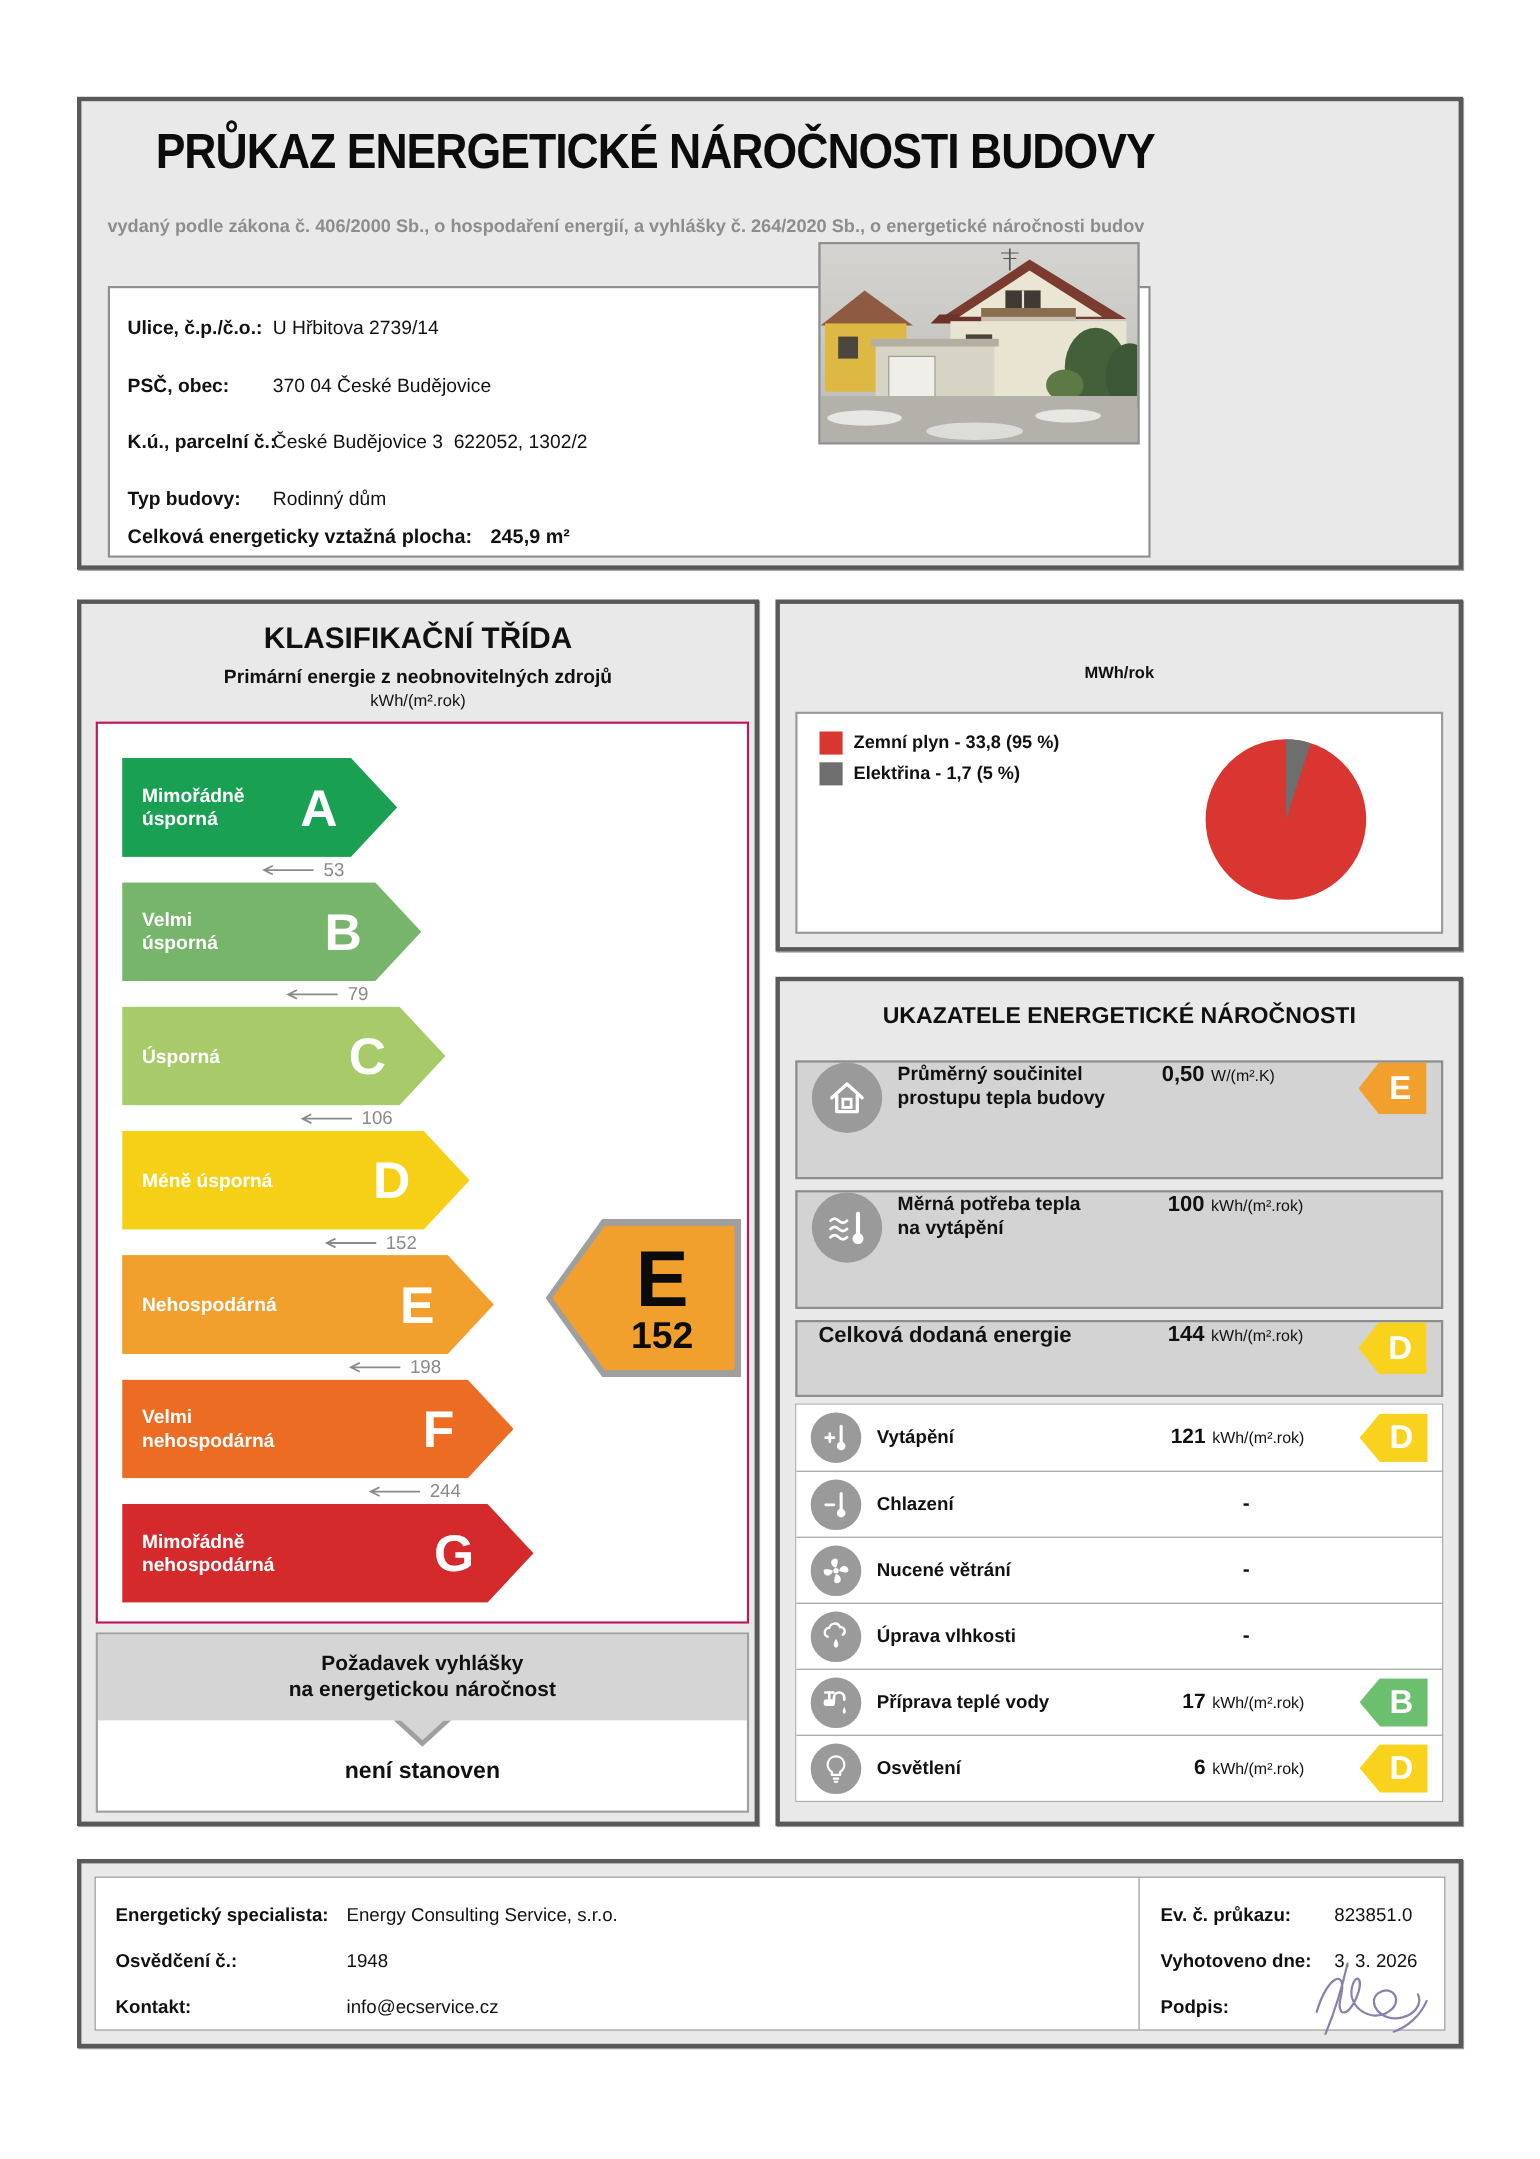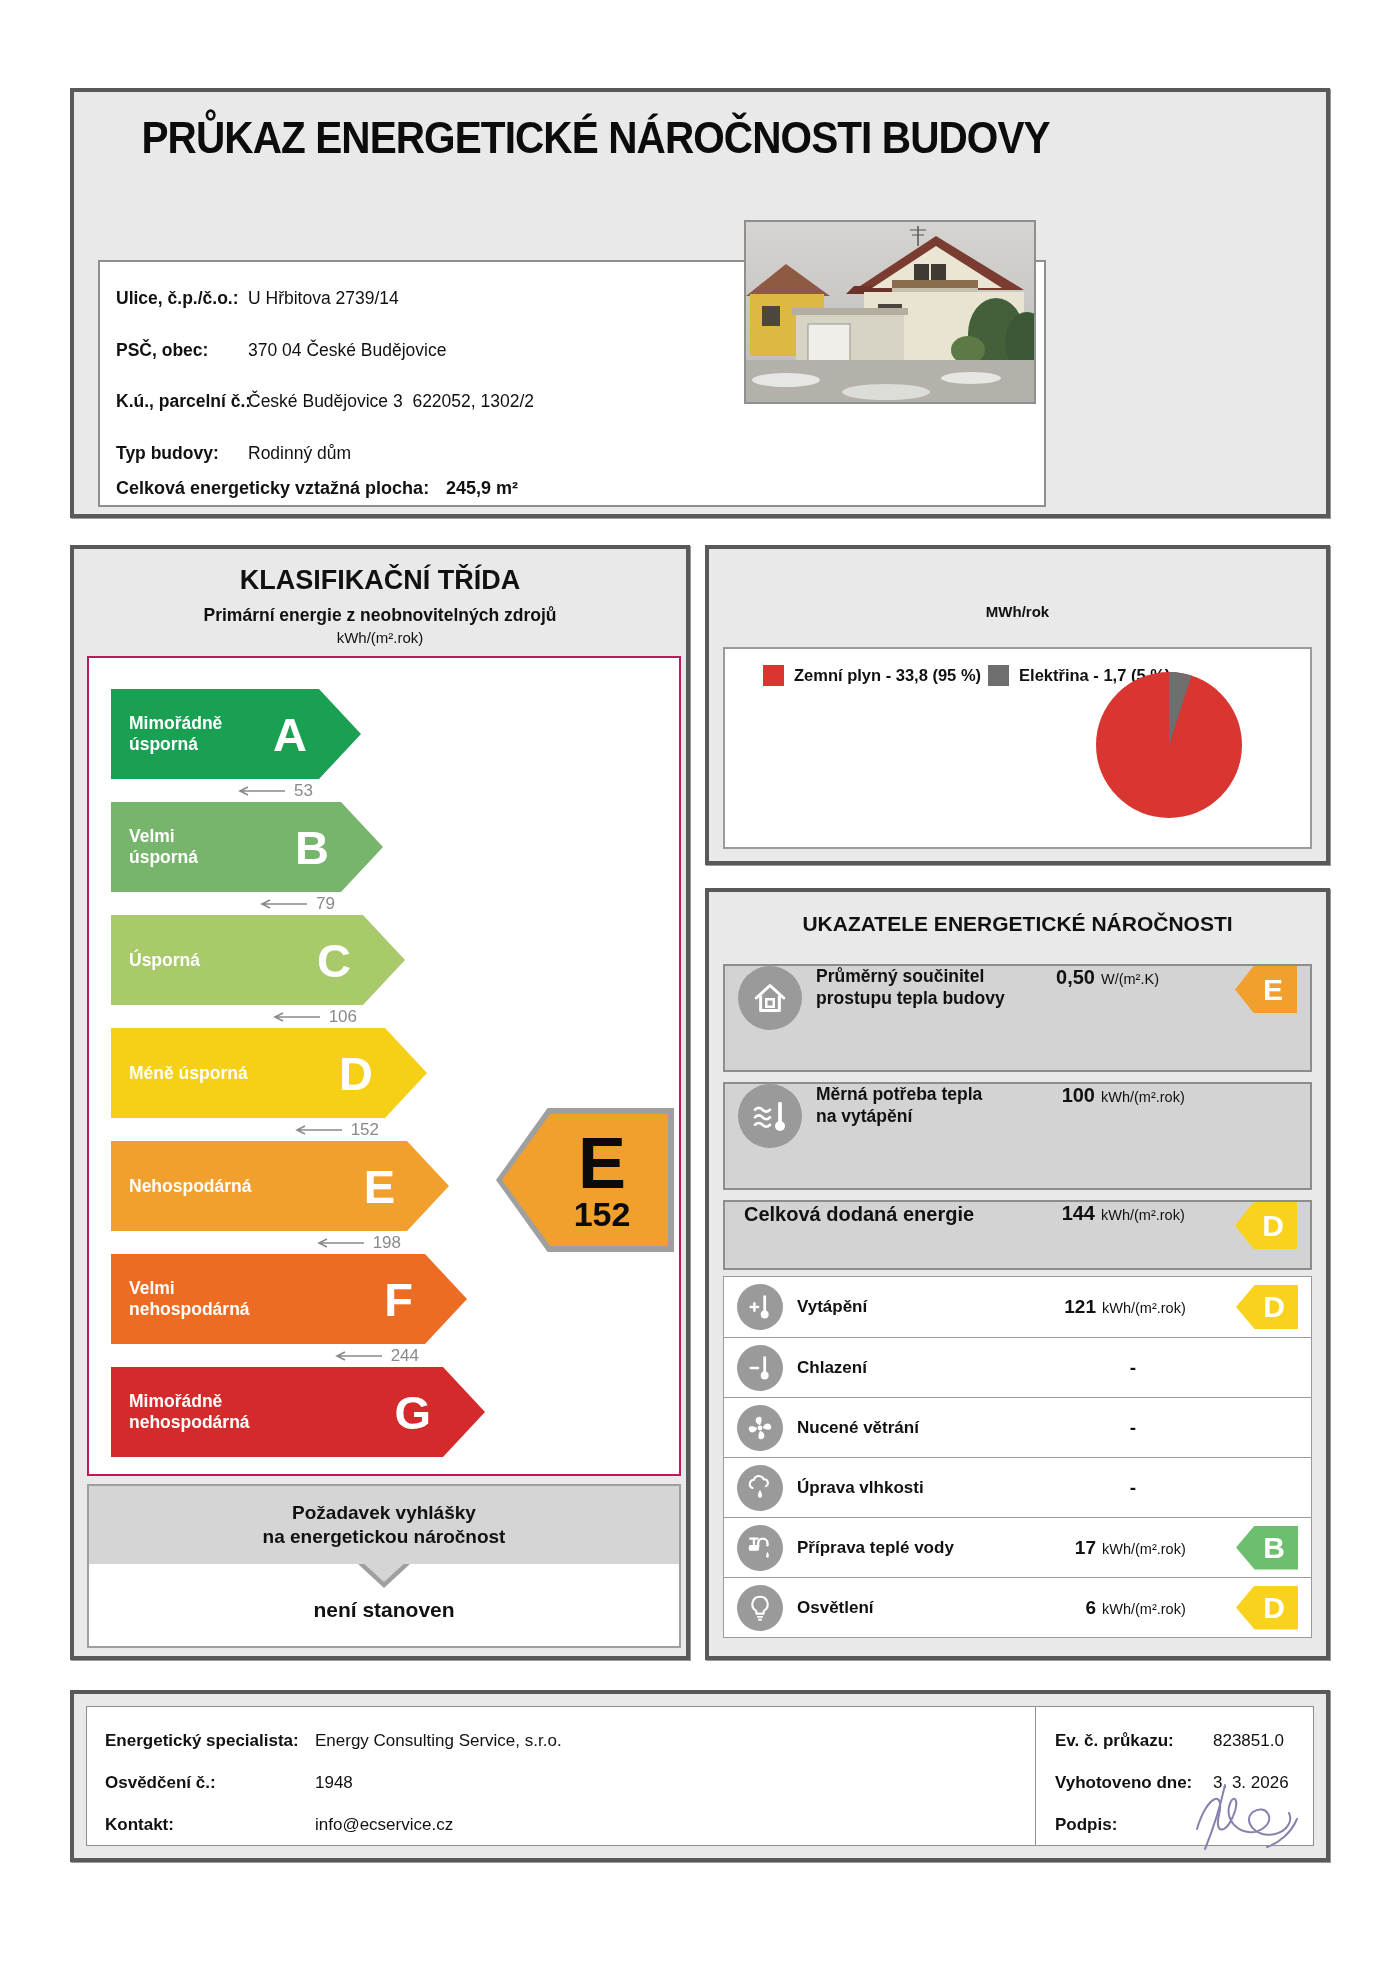--- a/index.html
+++ b/index.html
@@ -92,21 +92,21 @@
   .req-head::after  { top:calc(100% - 3px); border-width:21px 23px 0 23px; border-color:#d5d5d5 transparent transparent transparent; }
   .req-result { margin-top:34px; text-align:center; font-size:21px; font-weight:bold; }
   
   #split-panel { left:705px; top:545px; width:625px; height:320px; }
   .sp-title { position:absolute; top:22px; width:100%; text-align:center; font-size:21px; font-weight:bold; }
   .sp-unit  { position:absolute; top:54px; width:100%; text-align:center; font-size:15px; font-weight:bold; }
   .sp-box {
     position:absolute; left:14px; top:98px; width:589px; height:202px;
     background:#fff; border:2px solid #9a9a9a;
   }
-  .legend { position:absolute; left:38px; top:16px; display:flex; gap:7px; }
+  .legend { position:absolute; left:20px; top:16px; display:flex; flex-direction:column; gap:7px; }
   .legend-item { display:flex; align-items:center; gap:10px; }
   .legend-swatch { width:21px; height:21px; flex:0 0 auto; }
   .legend-label { font-size:16.5px; font-weight:bold; white-space:nowrap; }
   .pie-wrap { position:absolute; left:360px; top:8px; }
   
   #indicators-panel { left:705px; top:888px; width:625px; height:772px; }
   .ip-title { position:absolute; top:20px; width:100%; text-align:center; font-size:21px; font-weight:bold; }
   .irow {
     position:absolute; left:14px; width:589px;
     display:flex; gap:14px; padding:0 13px;
@@ -150,20 +150,21 @@
   .foot-row { position:absolute; font-size:17px; white-space:nowrap; }
   .foot-row .lbl { font-weight:bold; }
   .foot-row .val { position:absolute; white-space:nowrap; font-weight:normal; }
   .sig { position:absolute; left:1080px; top:70px; }
 </style>
 </head>
 <body>
 
 <div class="panel" id="header-box">
   <div class="main-title">PRŮKAZ ENERGETICKÉ NÁROČNOSTI BUDOVY</div>
+  <div class="main-subtitle">vydaný podle zákona č. 406/2000 Sb., o hospodaření energií, a vyhlášky č. 264/2020 Sb., o energetické náročnosti budov</div>
 
   <div class="addr-box">
     <div class="addr-row" style="top:26px;">
       <span class="lbl">Ulice, č.p./č.o.:</span>
       <span class="val">U Hřbitova 2739/14</span>
     </div>
     <div class="addr-row" style="top:78px;">
       <span class="lbl">PSČ, obec:</span>
       <span class="val">370 04 České Budějovice</span>
     </div>

